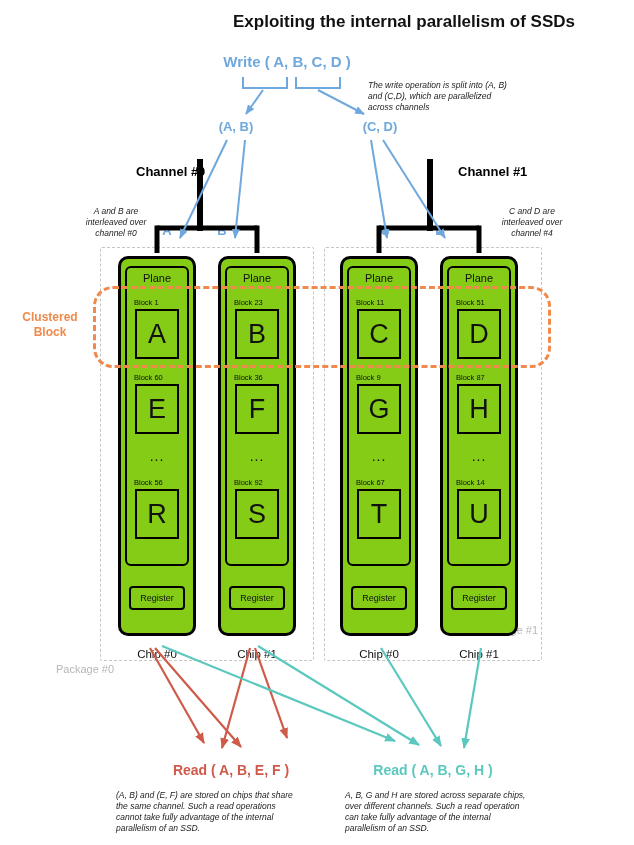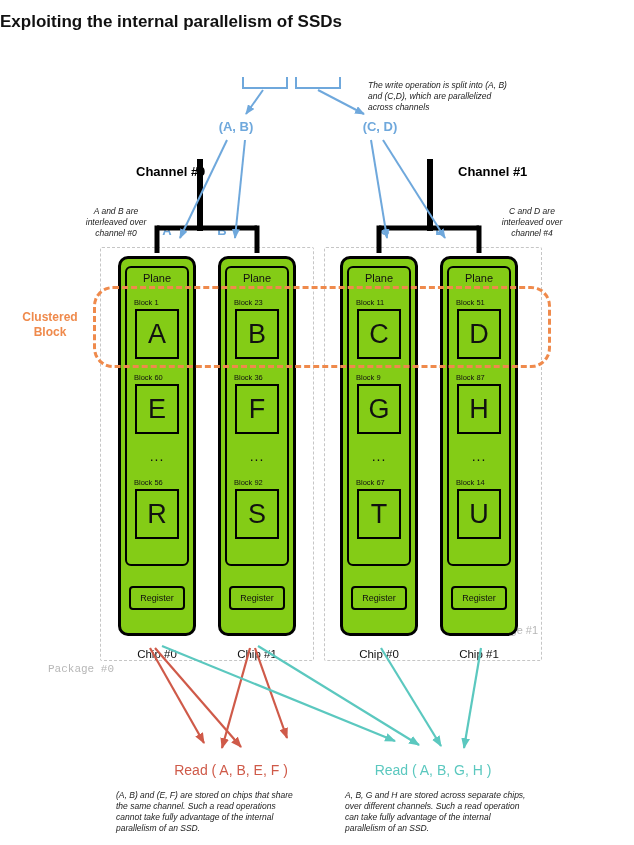--- a/index.html
+++ b/index.html
@@ -1,21 +1,21 @@
 <!DOCTYPE html>
 <html><head>
 <meta charset="utf-8">
 <style>
   html,body{margin:0;padding:0;background:#fff;}
   .canvas{
     position:relative; width:634px; height:845px; background:#ffffff;
     font-family:"Liberation Sans", sans-serif; color:#111; overflow:hidden;
   }
   .abs{position:absolute;}
-  .title{left:0; top:12px; width:575px; text-align:left; font-size:17px; font-weight:bold;}
+  .title{left:0; top:12px; width:575px; text-align:right; font-size:17px; font-weight:bold;}
   .write-label{left:198px; top:53px; width:178px; text-align:center; font-size:15px; font-weight:bold; color:#6fa8dc;}
   .note{font-size:8.5px; font-style:italic; line-height:1.3; color:#222;}
   .write-note{left:368px; top:80px; width:150px;}
   .pair{width:80px; text-align:center; font-size:13px; font-weight:bold; color:#6fa8dc;}
   .pair-left{left:196px; top:119px;}
   .pair-right{left:340px; top:119px;}
   .channel-label{font-size:13px; font-weight:bold; color:#000;margin-left:20px;}
   .channel-0-label{left:116px; top:164px; width:80px;}
   .channel-1-label{left:438px; top:164px; width:80px;}
   .channel-note{width:80px; text-align:center;}
@@ -29,34 +29,35 @@
   .chip{width:72px; height:374px; border:3px solid #000; border-radius:10px; top:256px; background:#84cc16; z-index:1;}
   .plane{margin:7px 4px 0; height:296px; border:2.5px solid #000; border-radius:6px;}
   .plane-label{margin-top:4px; text-align:center; font-size:11px;}
   .block-label{font-size:7.5px; margin:14px 0 2px 7px; text-align:left;}
   .letter-box{width:40px; height:46px; border:2px solid #000; margin:0 auto; display:flex; align-items:center; justify-content:center; font-size:27px;}
   .ellipsis{text-align:center; font-size:14px; margin:14px 0; letter-spacing:1px;}
   .register{width:52px; height:20px; border:2.5px solid #000; border-radius:4px; margin:20px auto 0; display:flex; align-items:center; justify-content:center; font-size:9px;}
   .chip-label{top:648px; width:78px; text-align:center; font-size:11.5px;}
   .clustered-outline{left:93px; top:286px; width:452px; height:76px; border:3px dashed #ef8a4c; border-radius:20px; z-index:5; pointer-events:none;}
   .clustered-label{left:8px; top:310px; width:84px; text-align:center; font-size:12px; font-weight:bold; color:#ef8a4c; line-height:1.25;}
-  .read-label{width:170px; text-align:center; font-size:14px; font-weight:normal;}
+  .read-label{width:170px; text-align:center; font-size:14px; font-weight:bold;}
   .read-red{left:146px; top:762px; color:#cf5a49;}
   .read-teal{left:348px; top:762px; color:#5bc8bf;}
   .read-note-red{left:116px; top:790px; width:178px;}
   .read-note-teal{left:345px; top:790px; width:182px;}
   svg.overlay{position:absolute; left:0; top:0; z-index:4; pointer-events:none;}
 </style>
 </head>
 <body>
 
 <div class="canvas">
 
   <div class="abs title">Exploiting the internal parallelism of SSDs</div>
 
+  <div class="abs write-label">Write ( A, B, C, D )</div>
   <div class="abs note write-note">The write operation is split into (A, B) and (C,D), which are parallelized across channels</div>
   <div class="abs pair pair-left">(A, B)</div>
   <div class="abs pair pair-right">(C, D)</div>
 
   <div class="abs channel-label channel-0-label">Channel #0</div>
   <div class="abs channel-label channel-1-label">Channel #1</div>
   <div class="abs note channel-note channel-0-note">A and B are interleaved over channel #0</div>
   <div class="abs note channel-note channel-1-note">C and D are interleaved over channel #4</div>
 
   <div class="abs chan-letter" style="left:158px; top:223px;">A</div>
@@ -121,21 +122,21 @@
       <div class="letter-box">U</div>
     </div>
     <div class="register">Register</div>
   </div>
 
   <div class="abs chip-label" style="left:118px;">Chip #0</div>
   <div class="abs chip-label" style="left:218px;">Chip #1</div>
   <div class="abs chip-label" style="left:340px;">Chip #0</div>
   <div class="abs chip-label" style="left:440px;">Chip #1</div>
 
-  <div class="abs package-label" style="left:48px; top:663px;font-family:Liberation Mono, monospace;">Package #0</div>
+  <div class="abs package-label" style="left:56px; top:663px;">Package #0</div>
   <div class="abs package-label" style="left:474px; top:624px; width:70px; text-align:center;">Package #1</div>
 
   <div class="abs clustered-outline"></div>
   <div class="abs clustered-label">Clustered Block</div>
 
   <div class="abs read-label read-red">Read ( A, B, E, F )</div>
   <div class="abs read-label read-teal">Read ( A, B, G, H )</div>
   <div class="abs note read-note-red">(A, B) and (E, F) are stored on chips that share the same channel. Such a read operations cannot take fully advantage of the internal parallelism of an SSD.</div>
   <div class="abs note read-note-teal">A, B, G and H are stored across separate chips, over different channels. Such a read operation can take fully advantage of the internal parallelism of an SSD.</div>
 

